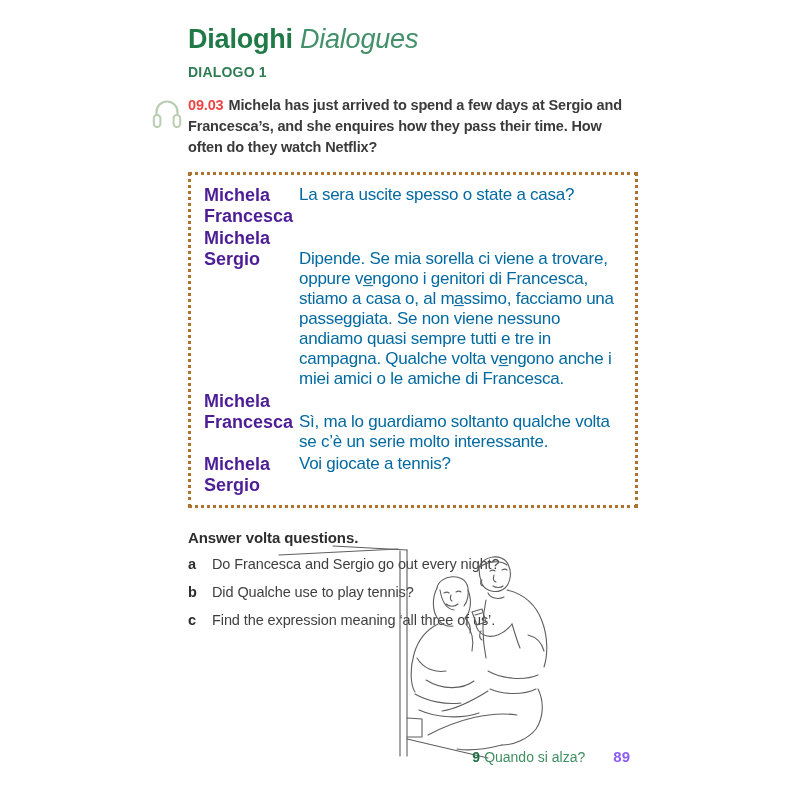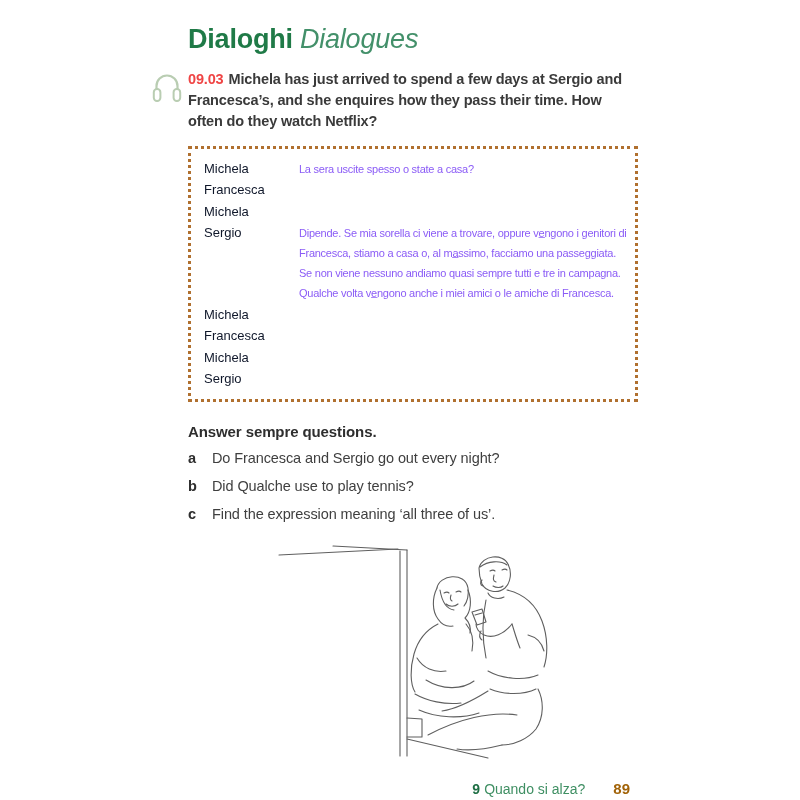--- a/index.html
+++ b/index.html
@@ -22,49 +22,50 @@
   .intro{font-size:14.5px;line-height:21px;font-weight:bold;color:#3a3a3a;letter-spacing:-0.15px;}
   .track{color:#ef4444;margin-right:5px;}
 
   
   .dialogue-box{
     box-sizing:border-box;width:450px;margin-top:13px;
     border:3px dotted #b0702f;
     padding:8px 8px 8px 13px;
   }
   .turn{display:flex;margin:1.5px 0;}
-  .speaker{flex:0 0 95px;font-weight:normal;color:#0f172a;font-size:13px;line-height:20px;}
-  .line{flex:1;color:#8b5cf6;font-size:11px;line-height:20px;letter-spacing:-0.25px;}
+  .speaker{flex:0 0 95px;font-weight:bold;color:#4c1d95;font-size:18px;line-height:20px;}
+  .line{flex:1;color:#0369a1;font-size:17px;line-height:20px;letter-spacing:-0.25px;}
 
   
   .exercise{margin-top:21px;}
   .q-heading{font-size:15px;font-weight:bold;color:#2e2e2e;letter-spacing:-0.1px;}
   .q-item{display:flex;margin-top:9px;font-size:14.5px;color:#3f3f3f;line-height:19px;letter-spacing:-0.1px;}
   .q-letter{flex:0 0 24px;font-weight:bold;color:#2e2e2e;}
 
   
   .illustration{position:absolute;left:276px;top:538px;}
 
   
   .footer{
-    position:absolute;left:188px;top:780px;width:442px;
+    position:absolute;left:188px;top:748px;width:442px;
     display:flex;justify-content:flex-end;align-items:baseline;gap:28px;
     font-size:14px;
   }
   .chapter{color:#3f8f63;}
   .chapter .num{font-weight:bold;color:#1d6e43;margin-right:4px;}
-  .page-num{color:#a16207;font-weight:bold;font-size:15px;}
+  .page-num{color:#8b5cf6;font-weight:bold;font-size:15px;}
 </style>
 </head>
 <body>
 
 <div class="content">
 
   <h1 class="title"><span>Dialoghi</span><span class="en">Dialogues</span></h1>
 
+  <div class="section-label">DIALOGO 1</div>
 
   <div class="intro-wrap">
     <span class="hp-icon">
       <svg width="30" height="34" viewBox="0 0 30 34" fill="none">
         <path d="M4.5 24 V16 A10.5 10.5 0 0 1 25.5 16 V24" stroke="#b9cdb2" stroke-width="2.2" stroke-linecap="round"></path>
         <rect x="1.8" y="19" width="6.6" height="12" rx="3.2" stroke="#b9cdb2" stroke-width="2" fill="#ffffff"></rect>
         <rect x="21.6" y="19" width="6.6" height="12" rx="3.2" stroke="#b9cdb2" stroke-width="2" fill="#ffffff"></rect>
       </svg>
     </span>
     <p class="intro"><span class="track">09.03</span><span>Michela has just arrived to spend a few days at Sergio and Francesca’s, and she enquires how they pass their time. How often do they watch Netflix?</span></p>
@@ -83,31 +84,33 @@
     </div>
     <div class="turn">
       <span class="speaker">Sergio</span>
       <span class="line">Dipende. Se mia sorella ci viene a trovare, oppure ve̲ngono i genitori di Francesca, stiamo a casa o, al ma̲ssimo, facciamo una passeggiata. Se non viene nessuno andiamo quasi sempre tutti e tre in campagna. Qualche volta ve̲ngono anche i miei amici o le amiche di Francesca.</span>
     </div>
     <div class="turn">
       <span class="speaker">Michela</span>
     </div>
     <div class="turn">
       <span class="speaker">Francesca</span>
+      <span class="line">Sì, ma lo guardiamo soltanto qualche volta se c’è un serie molto interessante.</span>
     </div>
     <div class="turn">
       <span class="speaker">Michela</span>
+      <span class="line">Voi giocate a tennis?</span>
     </div>
     <div class="turn">
       <span class="speaker">Sergio</span>
     </div>
   </div>
 
   <div class="exercise">
-    <div class="q-heading">Answer sempre questions.</div>
+    <div class="q-heading">Answer volta questions.</div>
     <div class="q-item">
       <span class="q-letter">a</span>
       <span>Do Francesca and Sergio go out every night?</span>
     </div>
     <div class="q-item">
       <span class="q-letter">b</span>
       <span>Did Qualche use to play tennis?</span>
     </div>
     <div class="q-item">
       <span class="q-letter">c</span>

